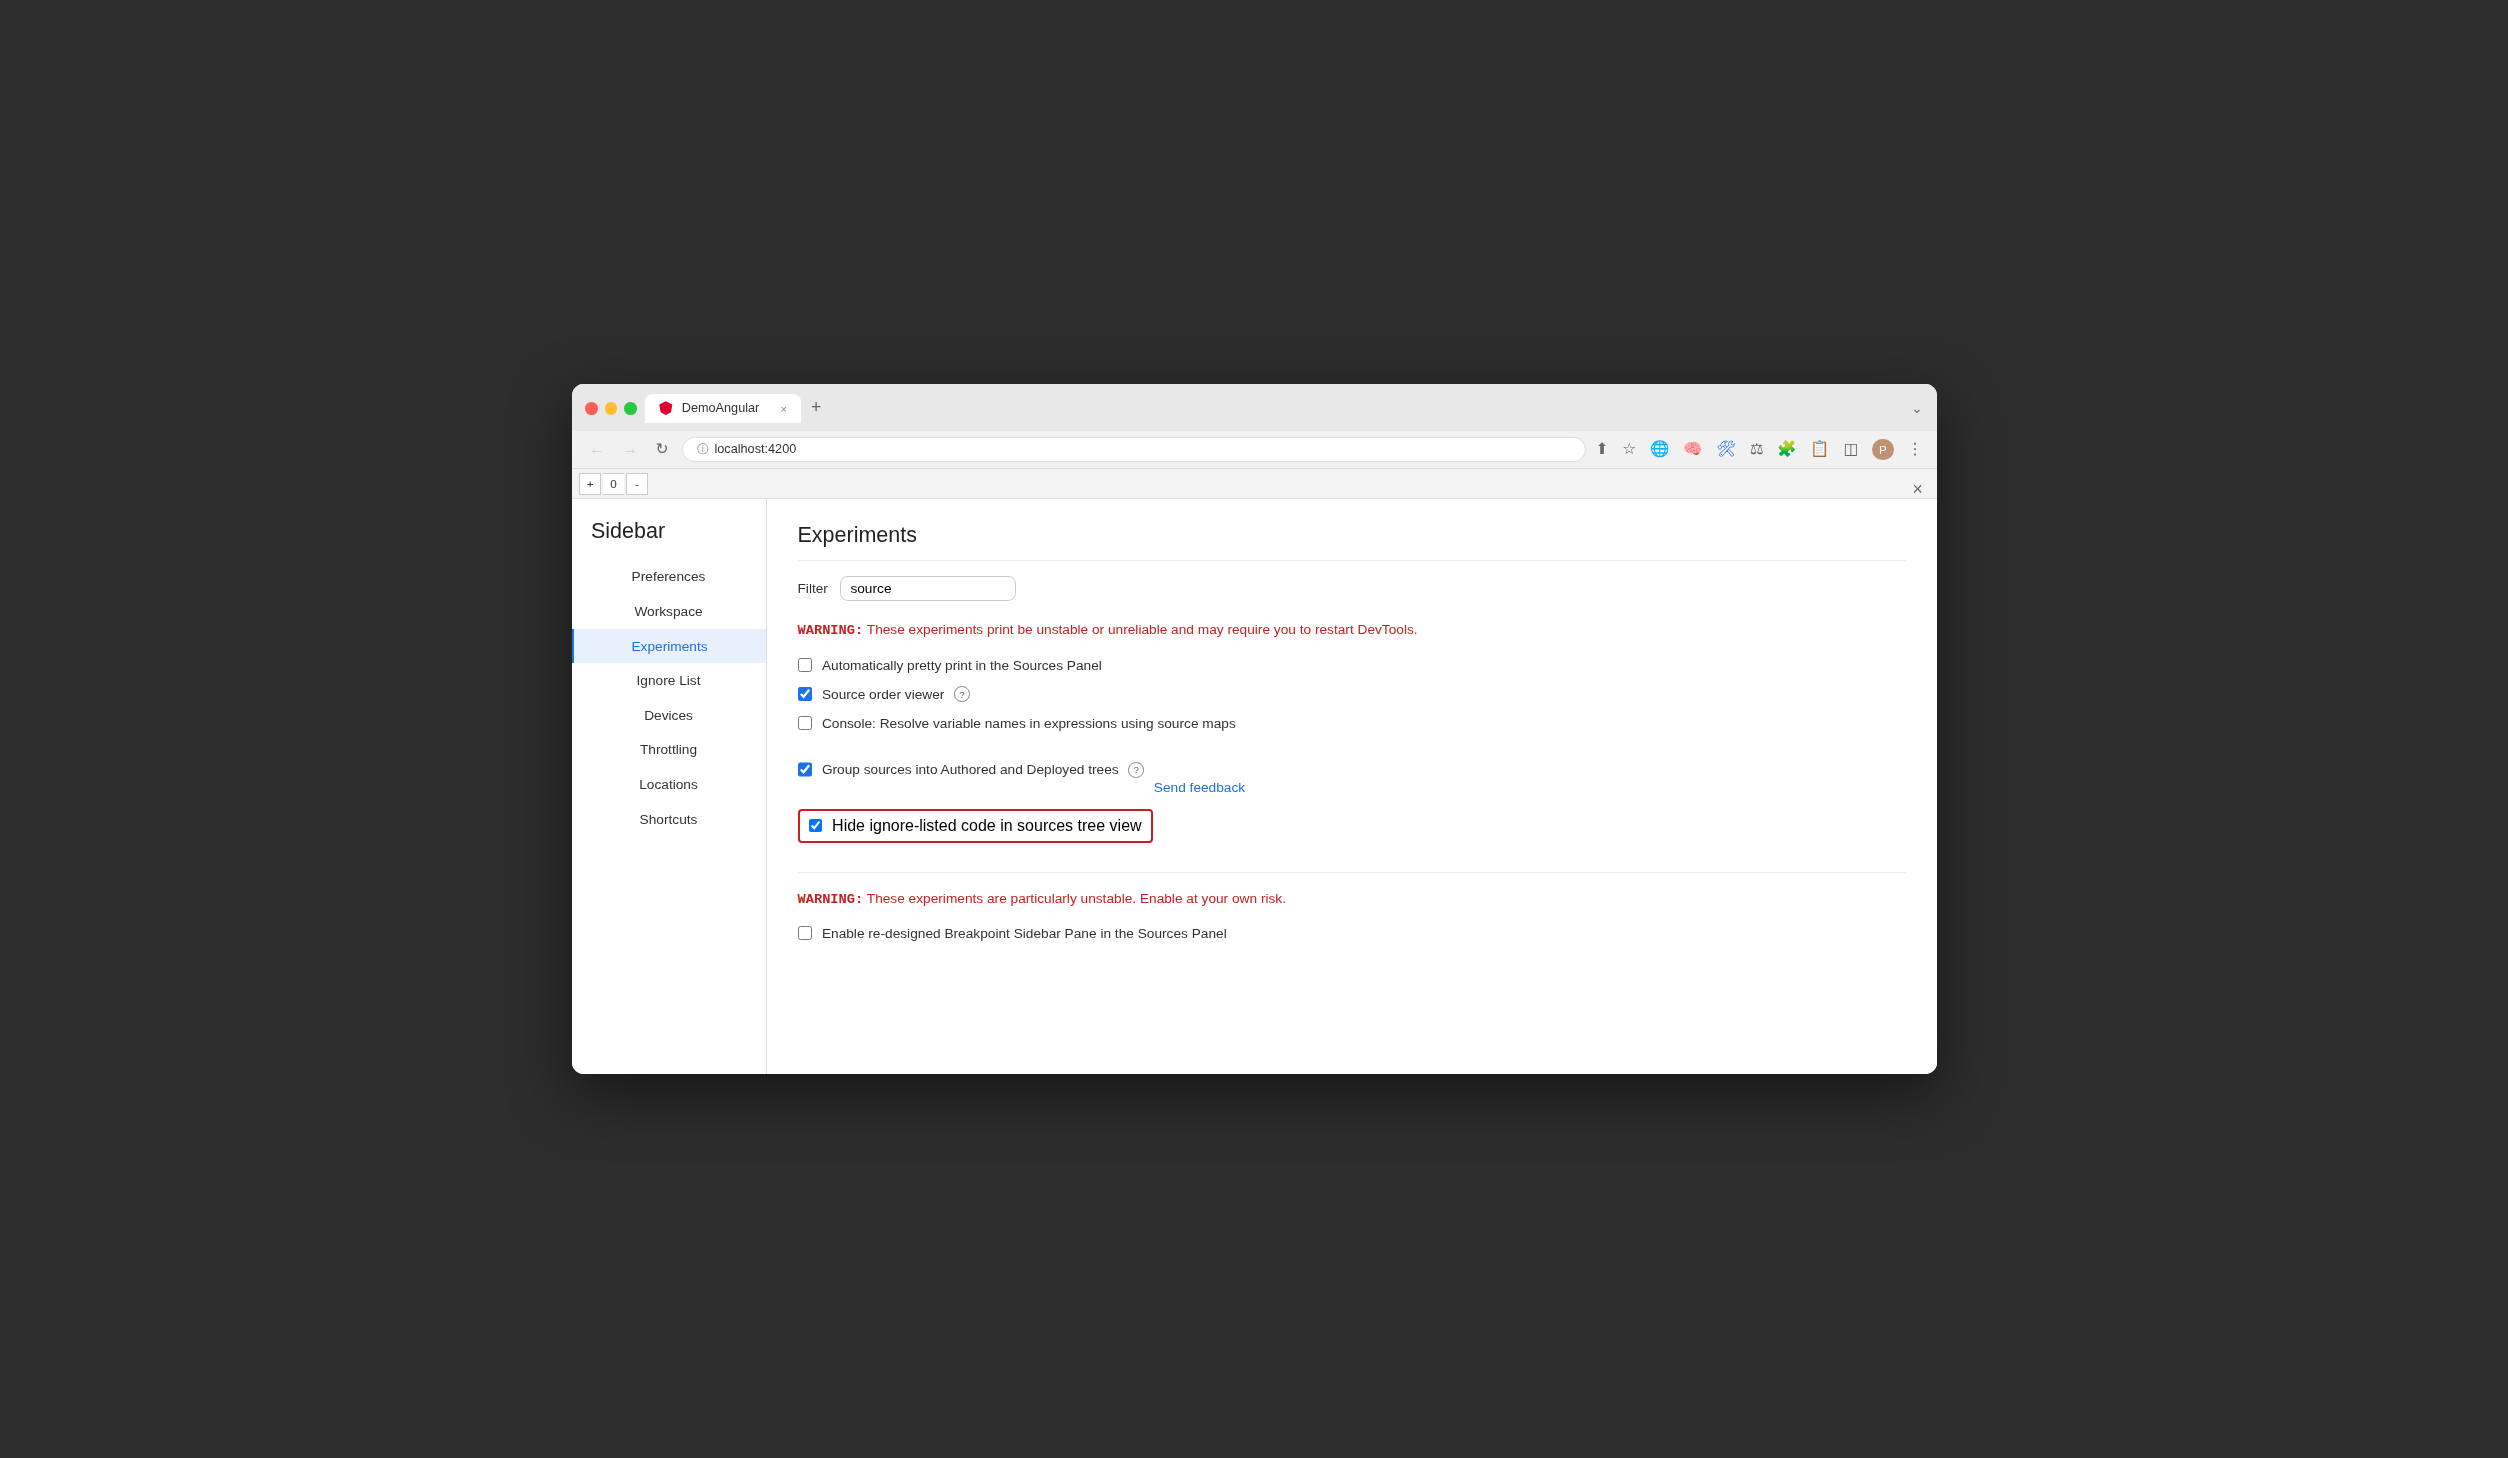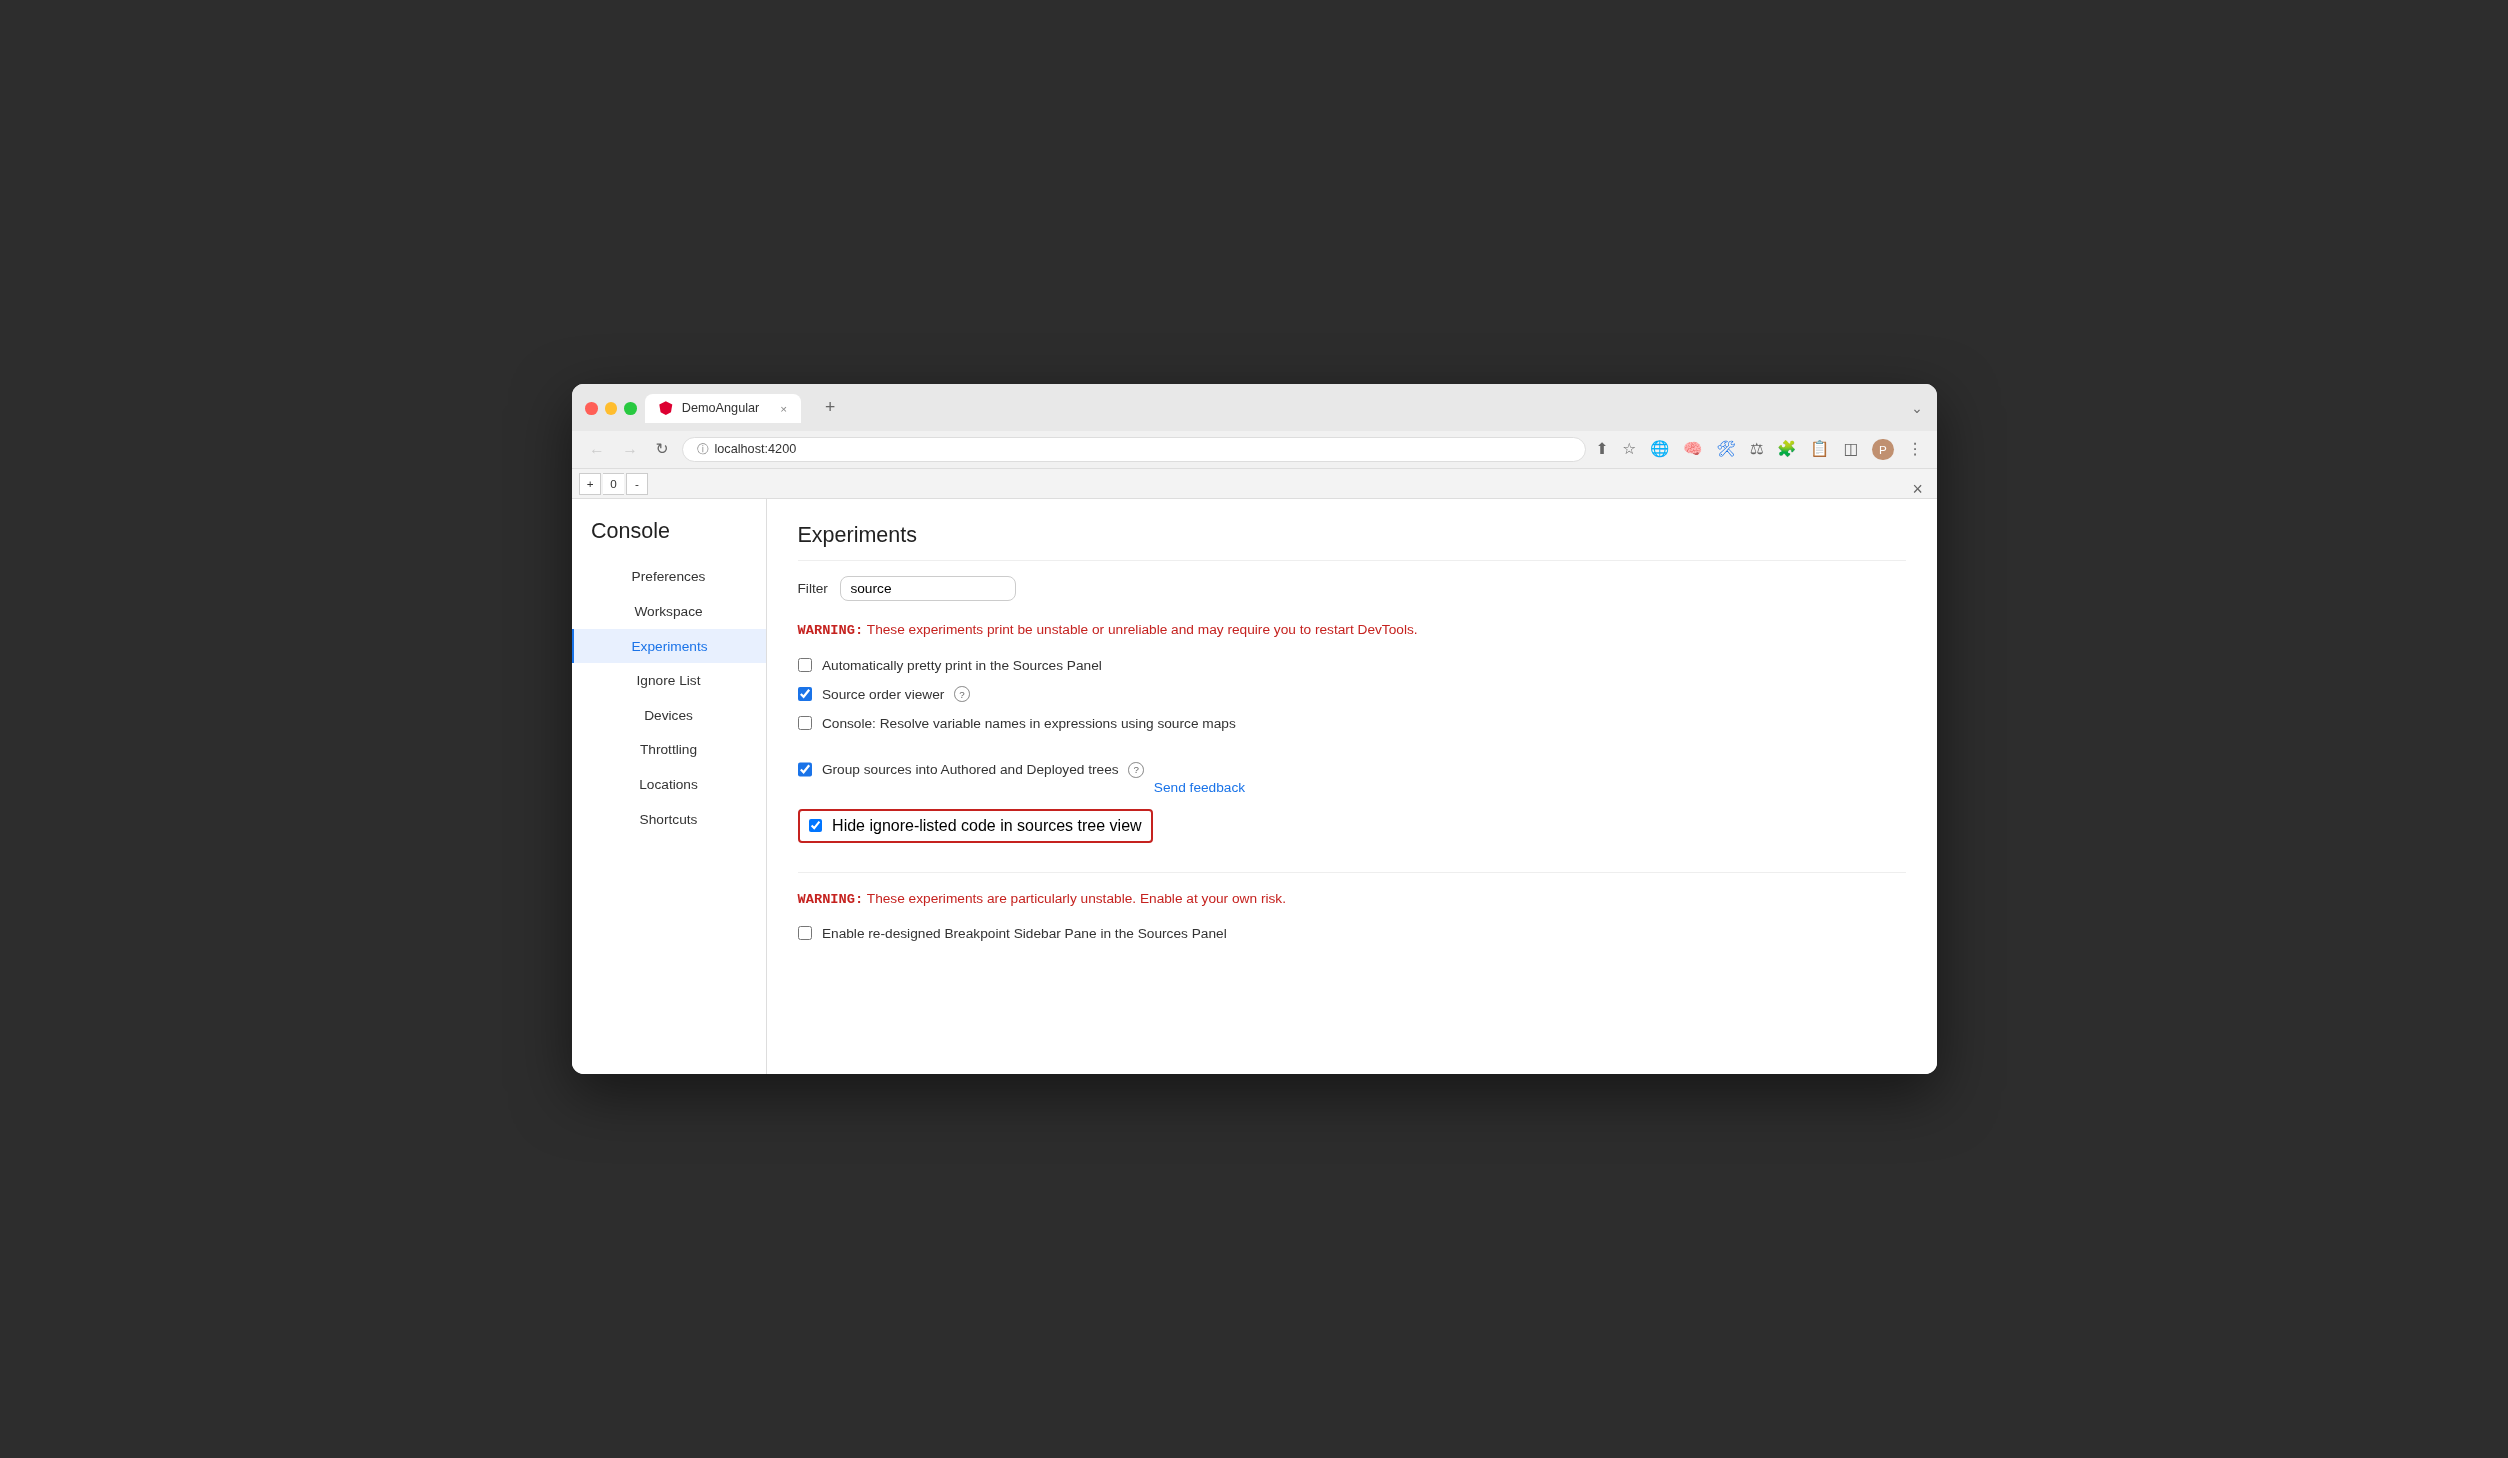--- a/index.html
+++ b/index.html
@@ -46,21 +46,21 @@
       height: 12.7px;
       border-radius: 50%;
     }
     .traffic-light.red { background: #ff5f57; }
     .traffic-light.yellow { background: #ffbd2e; }
     .traffic-light.green { background: #28c940; }
 
     .tabs-row {
       display: flex;
       align-items: flex-end;
-      gap: 16px;
+      gap: 2px;
       flex: 1;
     }
 
     .tab {
       display: flex;
       align-items: center;
       gap: 7.8px;
       padding: 6.8px 13.7px;
       background: #fff;
       border-radius: 7.8px 7.8px 0 0;
@@ -373,21 +373,21 @@
       <button class="mini-btn">+</button>
       <button class="mini-btn" style="border-left:none; border-right:none;">0</button>
       <button class="mini-btn">-</button>
     </div>
 
     <button class="close-btn-devtools">×</button>
 
     <div class="devtools-body">
 
       <div class="sidebar">
-        <div class="sidebar-title">Console</div>
+        <div class="sidebar-title">Sidebar</div>
 
         <div class="sidebar-item">
           <span>Preferences</span>
         </div>
         <div class="sidebar-item">
           <span>Workspace</span>
         </div>
         <div class="sidebar-item active">
           <span>Experiments</span>
         </div>

